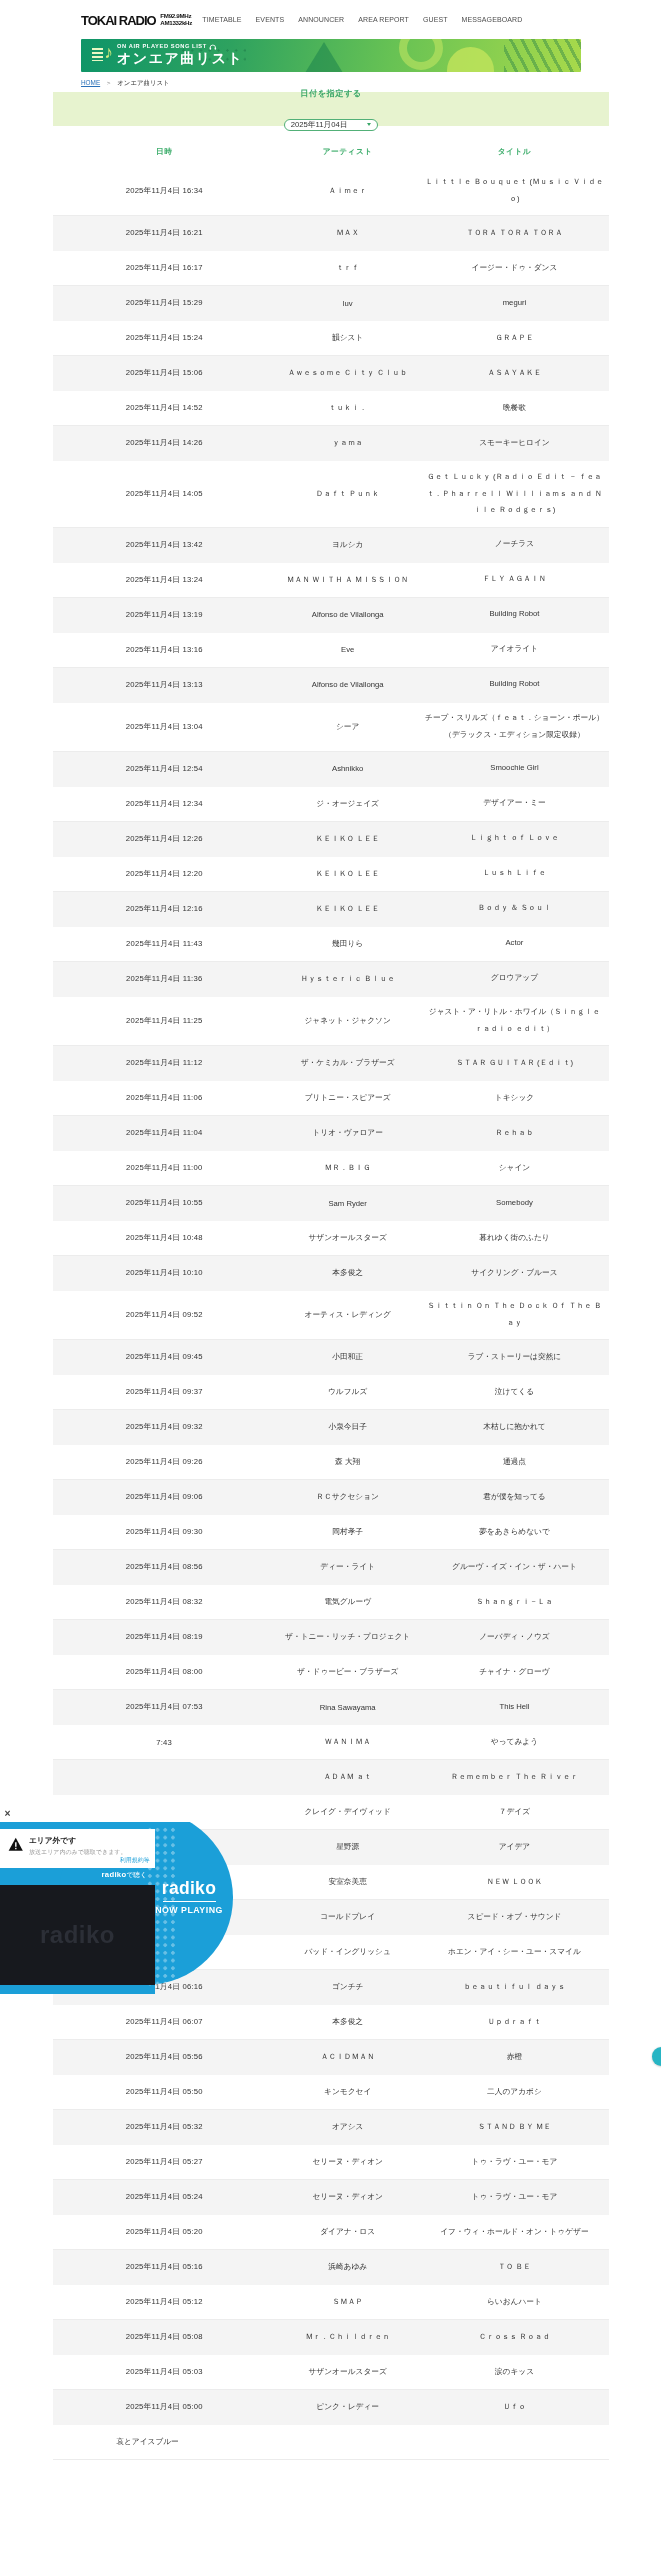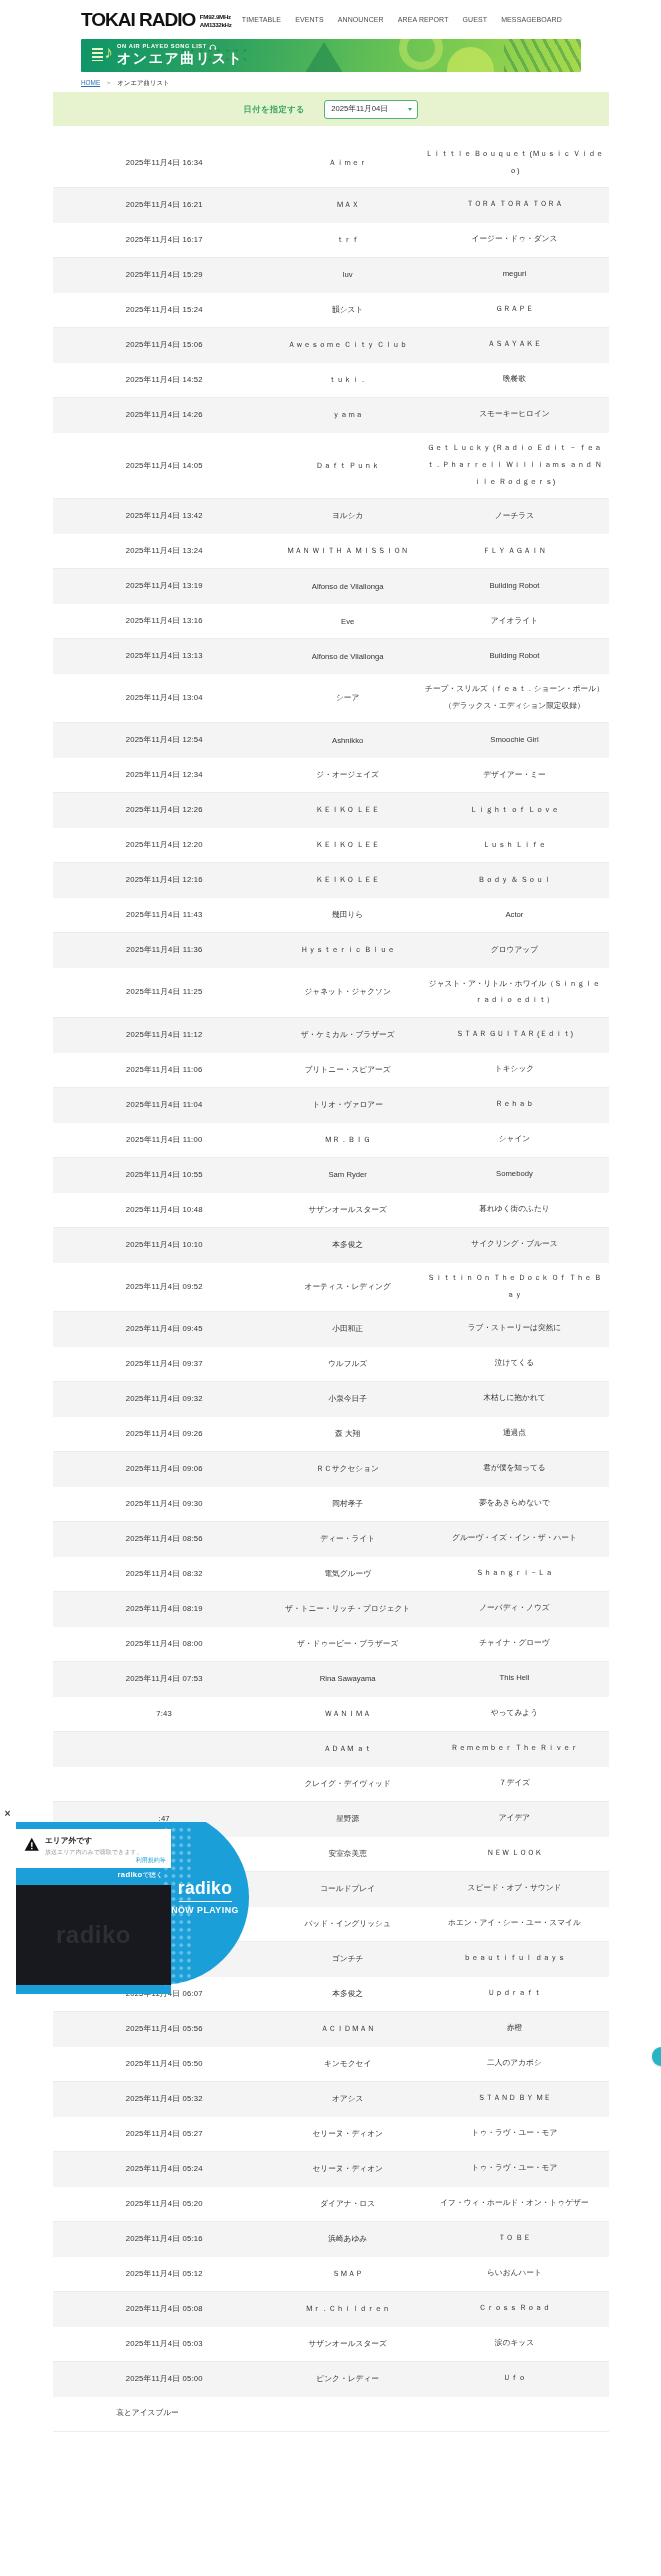--- a/index.html
+++ b/index.html
@@ -5,21 +5,21 @@
   * { margin:0; padding:0; box-sizing:border-box; }
   html,body { background:#fff; }
   body {
     width:662px; height:3091px; margin:0 auto; position:relative; overflow:hidden;
     font-family:"Liberation Sans","DejaVu Sans",sans-serif; color:#333;
   }
 
   
   .site-header { height:39px; display:flex; align-items:center; padding-left:81px; background:#fff; }
   .logo { display:flex; align-items:flex-end; cursor:pointer; }
-  .logo-title { font-size:19px; font-weight:bold; letter-spacing:-1px; color:#121212; line-height:1; }
+  .logo-title { font-size:13px; font-weight:bold; letter-spacing:-1px; color:#121212; line-height:1; }
   .logo-freq { margin-left:4.6px; margin-bottom:1px; font-size:6.2px; font-weight:bold; color:#121212; line-height:1.2; letter-spacing:-0.3px; }
   .main-nav { display:flex; margin-left:10.3px; gap:14px; }
   .main-nav a { font-size:7px; color:#4c4c4c; text-decoration:none; letter-spacing:0.1px; cursor:pointer; }
 
   
   .banner {
     position:relative; width:500px; height:33px; margin-left:81px; overflow:hidden; border-radius:1px;
     background:linear-gradient(100deg,#0f9568 0%,#2ea25f 30%,#67c254 62%,#a8da4b 100%);
   }
   .deco-dots { position:absolute; left:98px; top:7.2px; width:67px; height:19.6px;
@@ -41,23 +41,23 @@
   .banner-text .banner-title { color:#fff; font-size:14px; font-weight:bold; letter-spacing:1.5px; margin-top:0.5px; }
 
   
   .breadcrumb { margin:6.7px 0 4.6px 81px; font-size:6.4px; color:#666; }
   .breadcrumb a { color:#2a70b8; text-decoration:underline; cursor:pointer; }
   .breadcrumb .sep { margin:0 3.6px; color:#888; }
   .breadcrumb .current { color:#333; }
 
   
   .filter-panel { width:556px; height:34px; margin:0 auto; background:#e7f3cf;
-    display:flex; align-items:center; justify-content:center; gap:19.6px; }
+    display:flex; align-items:center; justify-content:center; gap:19.6px;flex-direction:column; }
   .filter-label { color:#3aa768; font-weight:bold; font-size:8.2px; letter-spacing:0.5px; }
-  .select-box { width:94px; height:18.5px; background:#fff; border:1px solid #52b078; border-radius:3px;
+  .select-box { width:94px; height:18.5px; background:#fff; border:1px solid #52b078; border-radius:8px;
     display:flex; align-items:center; justify-content:space-between; padding:0 5.7px; font-size:7.7px; color:#333; cursor:pointer; }
   .chevron { width:0; height:0; border-left:2.6px solid transparent; border-right:2.6px solid transparent; border-top:3.6px solid #3aa768; }
 
   
   .playlist { width:556px; margin:12.4px auto 0; }
   .thead { display:flex; padding:8.2px 0 10.3px; color:#3fae6d; font-weight:bold; font-size:7.7px; letter-spacing:0.5px; }
   .col-date  { width:40%; text-align:center; }
   .col-artist{ width:26%; text-align:center; }
   .col-title { width:34%; text-align:center; }
   .row { display:flex; align-items:center; min-height:35px; font-size:7.7px; color:#333;
@@ -67,21 +67,21 @@
   .cell-date  { width:40%; letter-spacing:0.2px; }
   .cell-artist{ width:26%; }
   .cell-artist span { white-space:nowrap; }
   .cell-title { width:34%; }
   .cell-title span { display:inline-block; max-width:180px; line-height:2.2; padding:7.2px 0; word-break:break-all; text-align:center; }
 
   
   .radiko-popup { position:absolute; left:0; top:1809px; width:242px; height:190px; z-index:6; }
   .radiko-close { position:absolute; left:4.6px; top:0; width:10.3px; height:10.3px; font-size:10.3px; line-height:9.3px;
     color:#444; cursor:pointer; font-weight:bold; }
-  .radiko-panel { position:absolute; left:16px; top:13.4px; width:233px; height:172px; overflow:hidden; cursor:pointer; }
+  .radiko-panel { position:absolute; left:0; top:13.4px; width:233px; height:172px; overflow:hidden; cursor:pointer; }
   .blue-rect { position:absolute; left:0; top:0; width:155px; height:172px; background:#1b9fd8; }
   .blue-blob { position:absolute; left:58px; top:-12.4px; width:175px; height:175px; border-radius:50%; background:#1b9fd8; }
   .dots-pattern { position:absolute; left:146px; top:4.1px; width:32px; height:161px;
     background-image:radial-gradient(rgba(255,255,255,.34) 1.5px, transparent 1.9px); background-size:7.7px 7.7px; }
   .alert-box { position:absolute; left:0; top:6.2px; width:155px; height:39px; background:#fff; }
   .warn-icon { position:absolute; left:7.7px; top:8.8px; }
   .alert-title { position:absolute; left:29px; top:7.7px; font-size:7.7px; font-weight:bold; color:#1a1a1a; }
   .alert-msg { position:absolute; left:29px; top:19.6px; font-size:6px; color:#999; }
   .terms-link { position:absolute; right:5.2px; bottom:2.6px; font-size:6px; color:#1b9fd8; text-decoration:none; cursor:pointer; }
   .listen-btn { position:absolute; left:0; top:48px; width:155px; text-align:right; padding-right:8.2px; color:#fff; cursor:pointer; }
@@ -153,20 +153,25 @@
 
 <div class="filter-panel">
   <span class="filter-label">日付を指定する</span>
   <div class="select-box">
     <span>2025年11月04日</span>
     <span class="chevron"></span>
   </div>
 </div>
 
 <div class="playlist">
+  <div class="thead">
+    <div class="col-date">日時</div>
+    <div class="col-artist">アーティスト</div>
+    <div class="col-title">タイトル</div>
+  </div>
   <div>
       <div class="row">
         <div class="cell cell-date">
           <span>2025年11月4日 16:34</span>
         </div>
         <div class="cell cell-artist">
           <span>Ａｉｍｅｒ</span>
         </div>
         <div class="cell cell-title">
           <span>Ｌｉｔｔｌｅ Ｂｏｕｑｕｅｔ (Ｍｕｓｉｃ Ｖｉｄｅｏ)</span>

